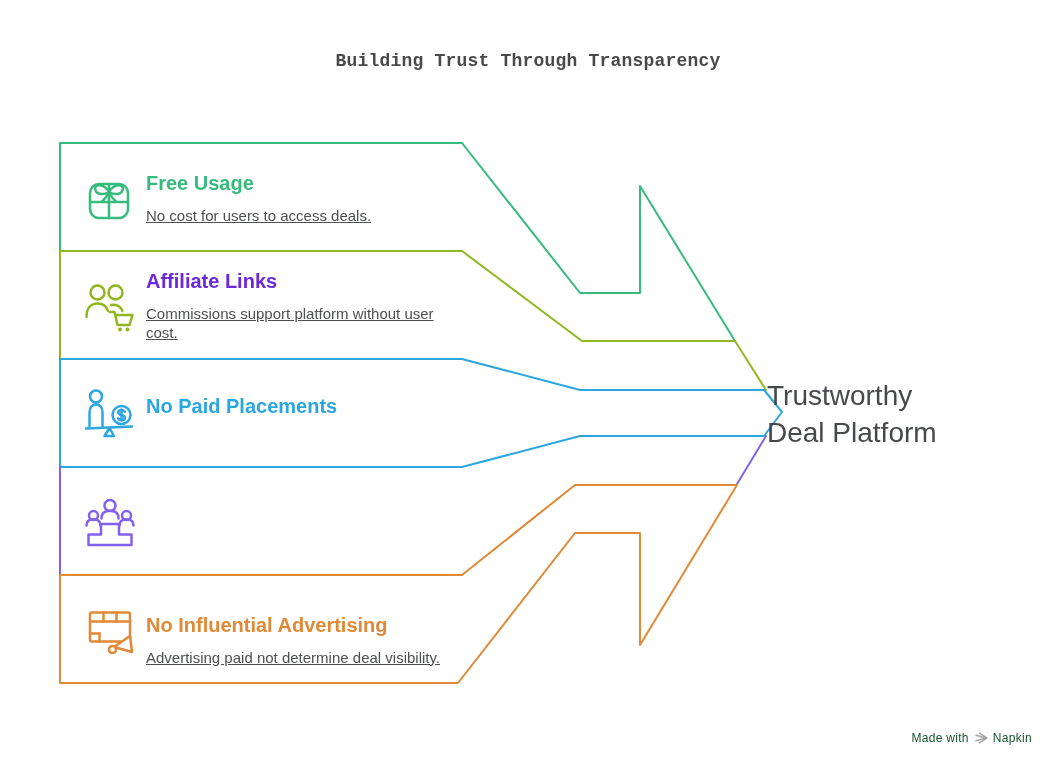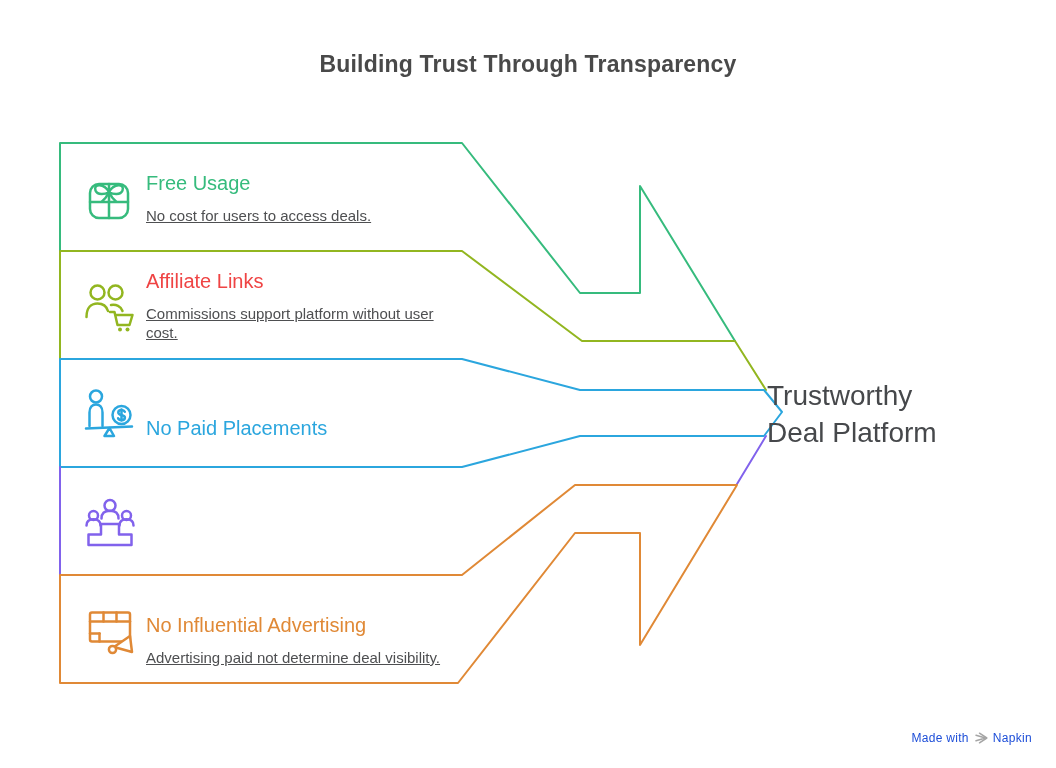--- a/index.html
+++ b/index.html
@@ -2,38 +2,38 @@
 <html><head>
 <meta charset="utf-8">
 <style>
   html,body{margin:0;padding:0;background:#fff;}
   .stage{
     position:relative;width:1056px;height:768px;background:#ffffff;
     font-family:"Liberation Sans",sans-serif;overflow:hidden;
   }
   .title{
     position:absolute;top:51px;left:0;width:100%;text-align:center;
-    font-size:23px;font-weight:bold;color:#494949;letter-spacing:.2px;
+    font-size:18px;font-weight:bold;color:#494949;letter-spacing:.2px;font-family:Liberation Mono, monospace;
   }
   svg.bands{position:absolute;left:0;top:0;}
   .row{
     position:absolute;left:146px;width:340px;height:108px;
     display:flex;flex-direction:column;justify-content:center;
     align-items:flex-start;gap:10px;
   }
-  .row-heading{font-size:20px;font-weight:400;line-height:26px;}
+  .row-heading{font-size:20px;font-weight:700;line-height:26px;}
   .row-desc{font-size:15px;line-height:19px;color:#4e4f51;max-width:320px;text-decoration:underline;}
   .icon{position:absolute;width:52px;height:52px;}
   .result-label{
     position:absolute;left:767px;top:377px;
     font-size:28px;line-height:37px;color:#46484b;
   }
   .footer{
     position:absolute;right:24px;top:731px;display:flex;align-items:center;gap:5px;
-    font-size:12px;color:#1d4ed8;letter-spacing:.3px;
+    font-size:12px;color:#14532d;letter-spacing:.3px;
   }
   .footer svg{display:block;}
 </style>
 </head>
 <body>
 
 <div class="stage">
 
   <div class="title">Building Trust Through Transparency</div>
 
@@ -107,25 +107,25 @@
       <circle cx="28.5" cy="46.5" r="3.6" fill="#ffffff"></circle>
     </g>
   </svg>
 
   <div class="row" style="top:143px;">
     <div class="row-heading" style="color: rgb(54, 187, 125);">Free Usage</div>
     <div class="row-desc">No cost for users to access deals.</div>
   </div>
 
   <div class="row" style="top:251px;">
-    <div class="row-heading" style="color: #ef4444;">Affiliate Links</div>
+    <div class="row-heading" style="color: #6d28d9;">Affiliate Links</div>
     <div class="row-desc">Commissions support platform without user cost.</div>
   </div>
 
-  <div class="row" style="top:374px;">
+  <div class="row" style="top:352px;">
     <div class="row-heading" style="color: rgb(43, 166, 222);">No Paid Placements</div>
   </div>
 
   <div class="row" style="top:467px;">
   </div>
 
   <div class="row" style="top:575px;margin-top:10px;">
     <div class="row-heading" style="color: rgb(224, 137, 54);">No Influential Advertising</div>
     <div class="row-desc">Advertising paid not determine deal visibility.</div>
   </div>

